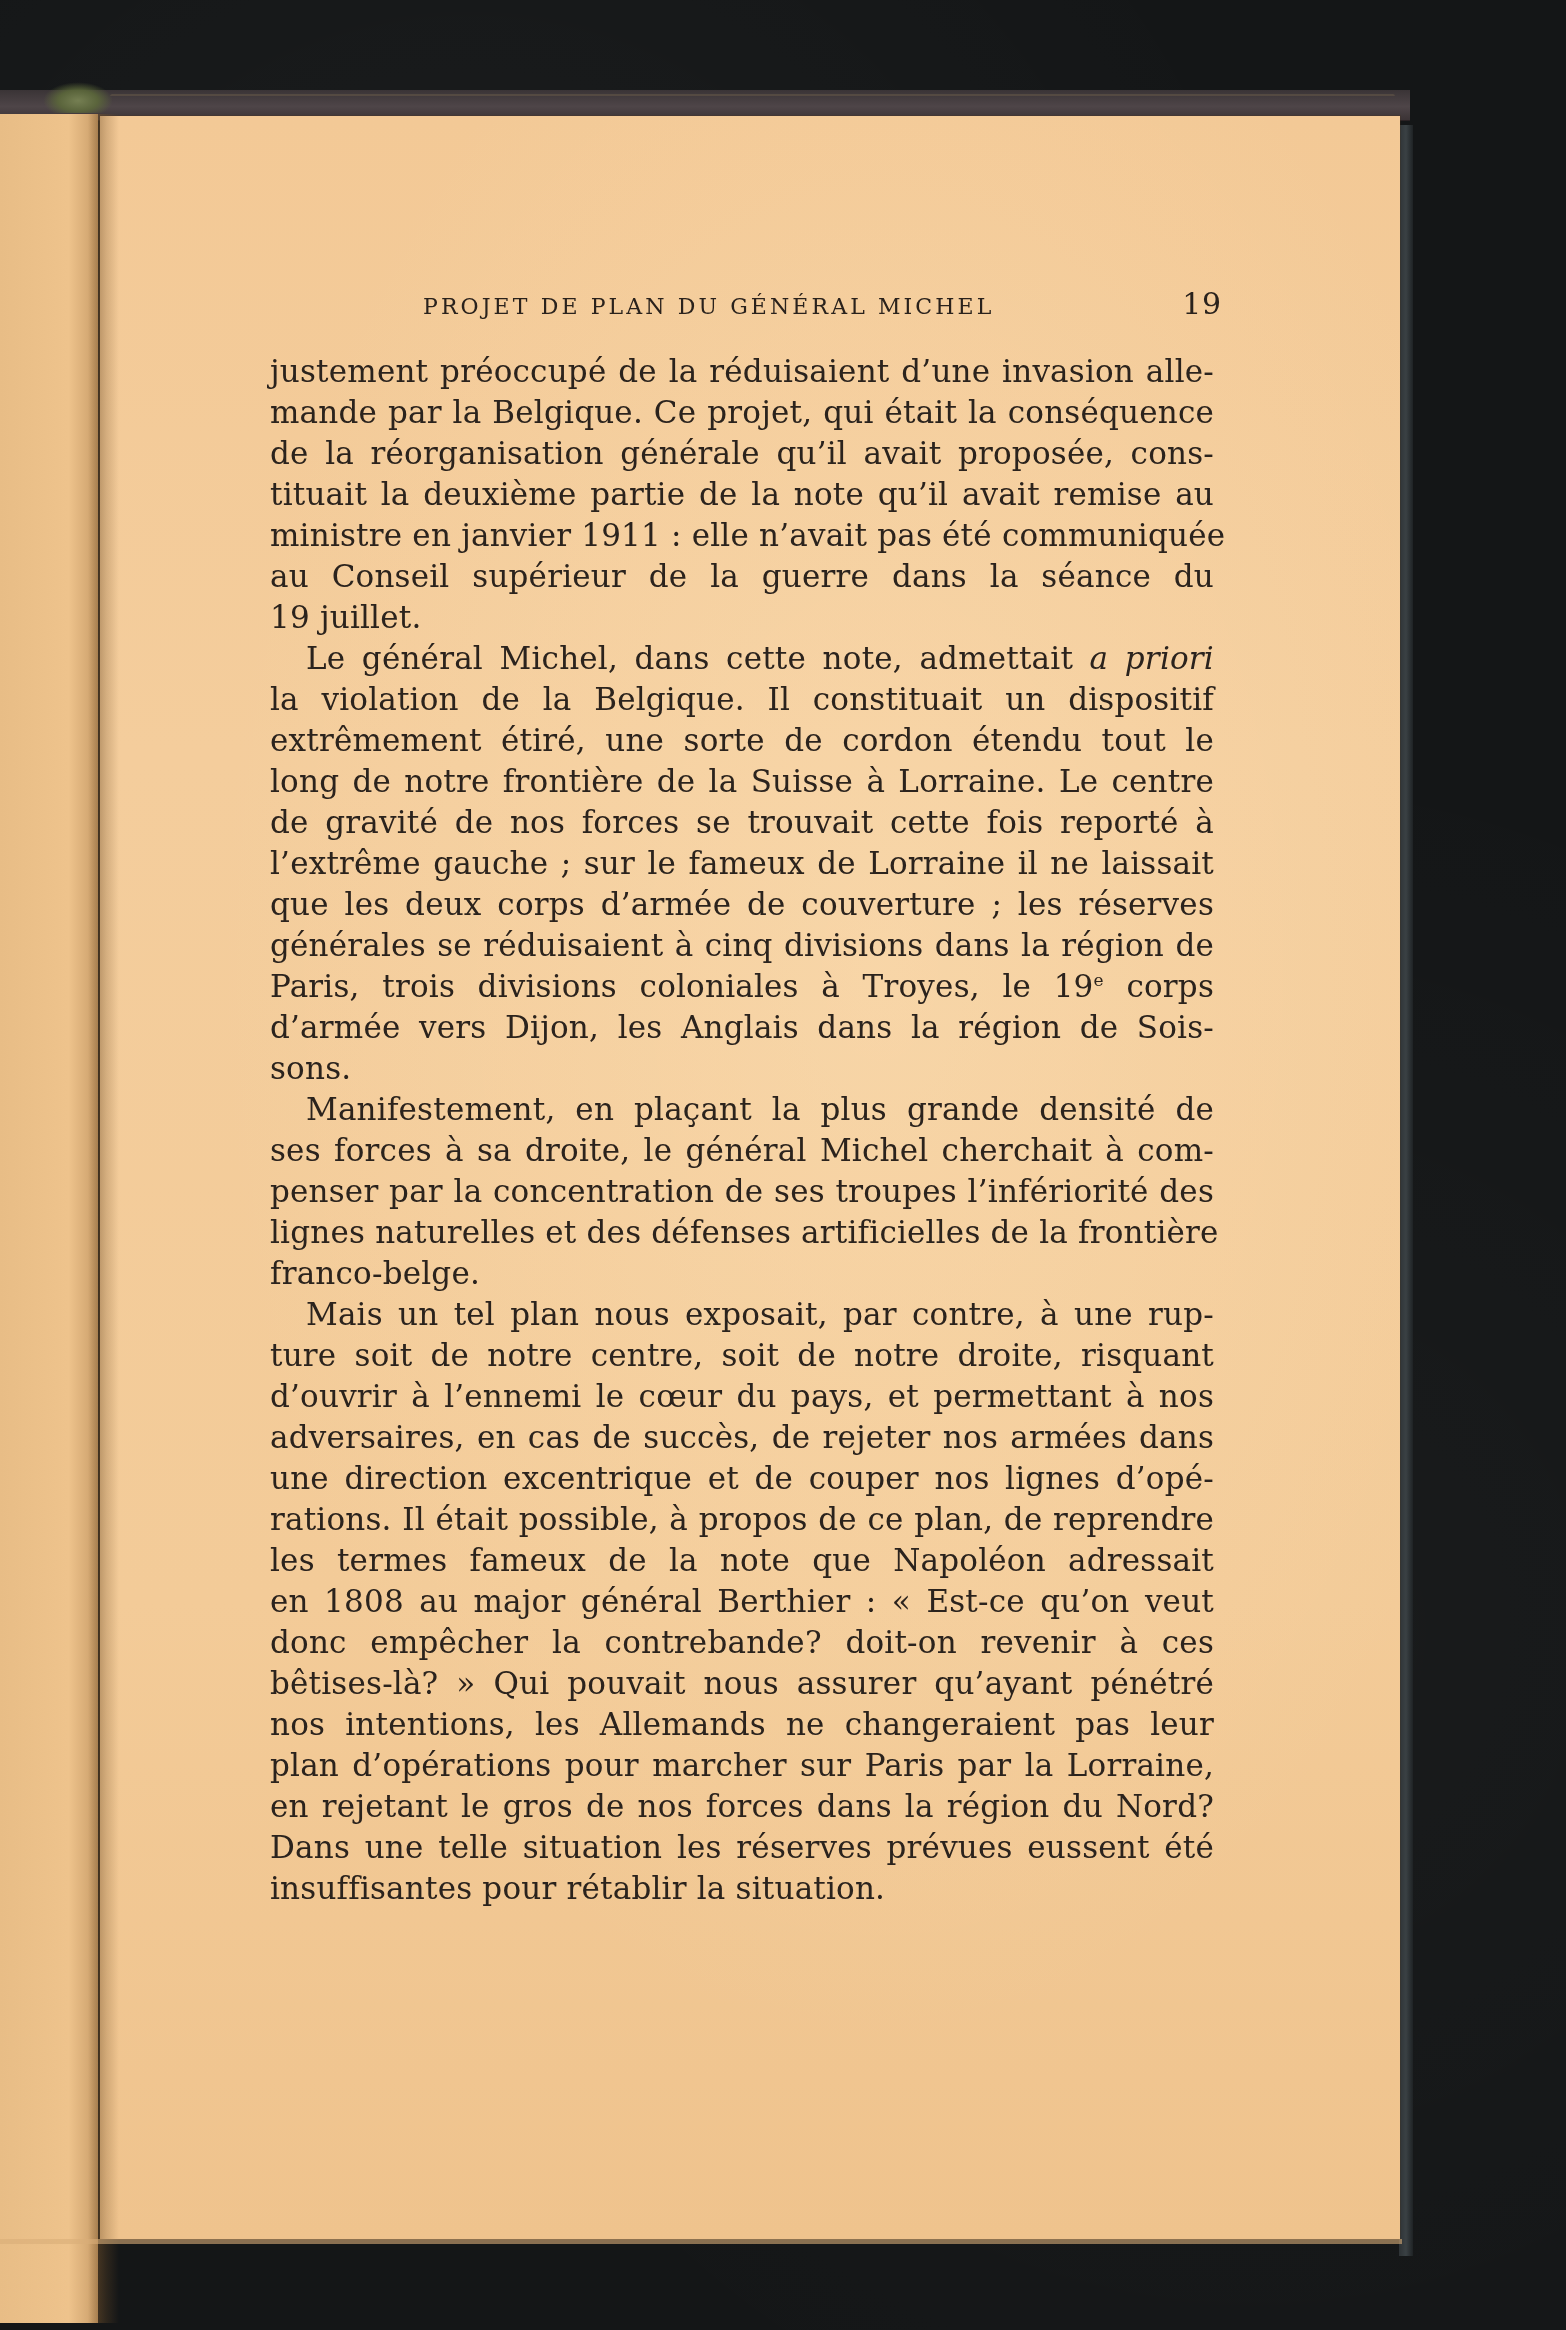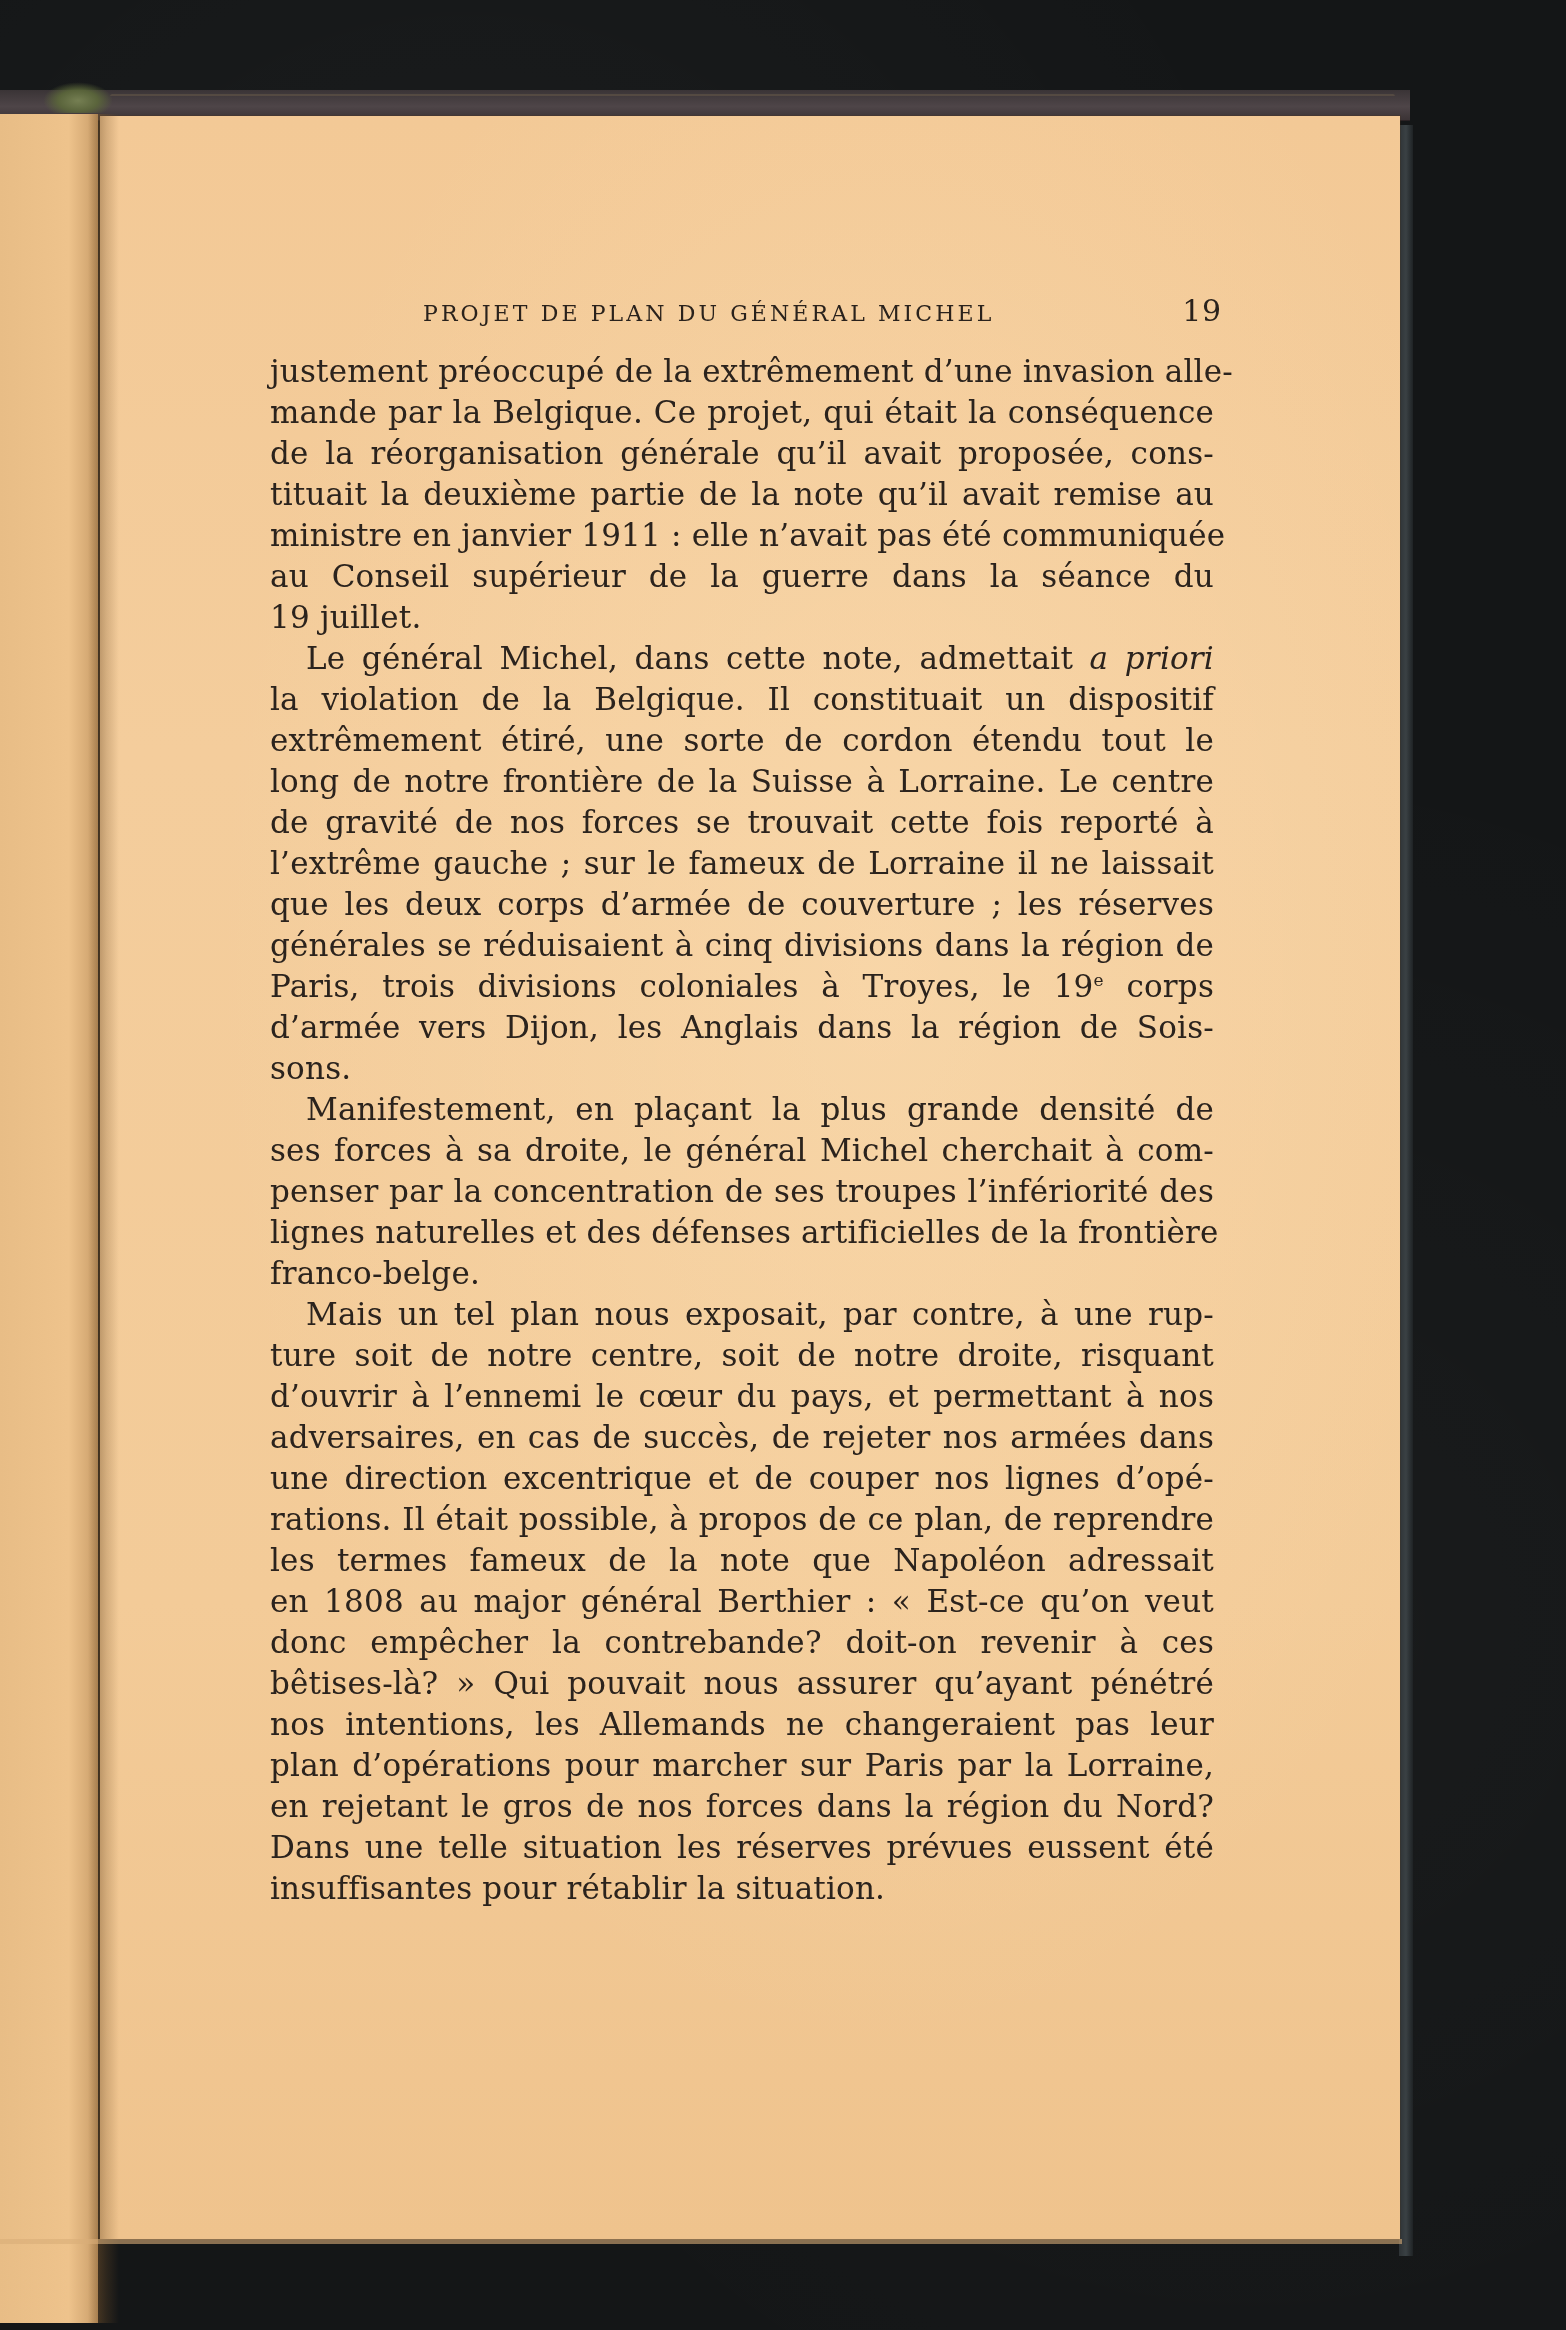--- a/index.html
+++ b/index.html
@@ -90,21 +90,21 @@
       left: 0;
       top: 2239px;
       width: 1402px;
       height: 4.7px;
       background: #d9ad78;
       opacity: 0.6;
     }
     .running-head {
       position: absolute;
       left: 423px;
-      top: 293px;
+      top: 286px;
       width: 799px;
       height: 39px;
       display: flex;
       justify-content: space-between;
       align-items: baseline;
       color: #2a221c;
     }
     .running-title {
       font-size: 22px;
       letter-spacing: 3.1px;
@@ -163,21 +163,21 @@
 <div class="gutter-shadow"></div>
 <div class="bottom-leaf"></div>
 
 <div class="running-head">
   <span class="running-title">PROJET DE PLAN DU GÉNÉRAL MICHEL</span>
   <span class="page-number">19</span>
 </div>
 
 <div class="body-text" id="body-text">
     <div class="paragraph">
-      <span class="line"><span>justement préoccupé de la extrêmement d’une invasion alle-</span></span>
+      <span class="line"><span>justement préoccupé de la réduisaient d’une invasion alle-</span></span>
       <span class="line"><span>mande par la Belgique. Ce projet, qui était la conséquence</span></span>
       <span class="line"><span>de la réorganisation générale qu’il avait proposée, cons-</span></span>
       <span class="line"><span>tituait la deuxième partie de la note qu’il avait remise au</span></span>
       <span class="line"><span>ministre en janvier 1911 : elle n’avait pas été communiquée</span></span>
       <span class="line"><span>au Conseil supérieur de la guerre dans la séance du</span></span>
       <span class="line last"><span>19 juillet.</span></span>
     </div>
     <div class="paragraph">
       <span class="line indent"><span>Le général Michel, dans cette note, admettait </span><span class="seg-italic">a priori</span></span>
       <span class="line"><span>la violation de la Belgique. Il constituait un dispositif</span></span>

